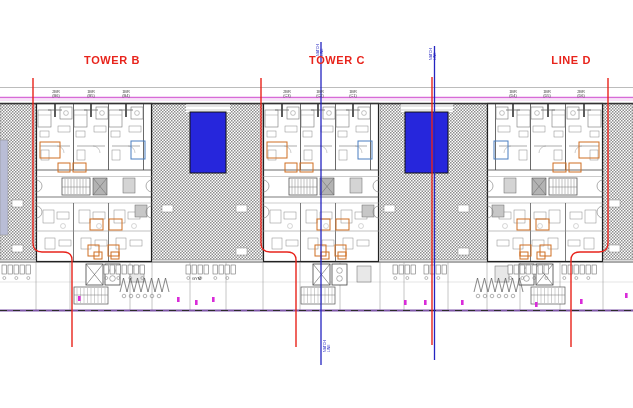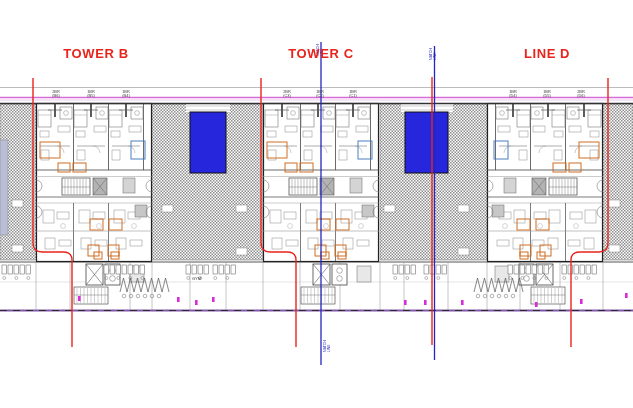--- a/index.html
+++ b/index.html
@@ -1,21 +1,21 @@
 <!DOCTYPE html>
 <html style="--red: #e8241c;"><head>
 <meta charset="utf-8">
 <style>
   :root{ --red:#e8241c; }
   html,body{margin:0;padding:0;background:#fff;}
   body{width:633px;height:408px;overflow:hidden;}
   .canvas{position:relative;width:633px;height:408px;font-family:"Liberation Sans",sans-serif;background:#fff;}
   .canvas svg{position:absolute;left:0;top:0;}
-  .tower-title{position:absolute;top:46px;width:88px;text-align:center;
-    font-weight:bold;font-size:13px;letter-spacing:.6px;color:var(--red);white-space:nowrap;}
+  .tower-title{position:absolute;top:54px;width:88px;text-align:right;
+    font-weight:bold;font-size:11px;letter-spacing:.6px;color:var(--red);white-space:nowrap;}
   .unit-label{position:absolute;top:90px;width:40px;text-align:center;color:#3a3a3a;
     font-size:6.5px;line-height:6.6px;transform:scale(.6);transform-origin:50% 0;}
   .unit-label span{display:block;}
 </style>
 </head>
 <body>
 
 <div class="canvas">
 
   <svg id="plan" width="633" height="408" viewBox="0 0 633 408">

